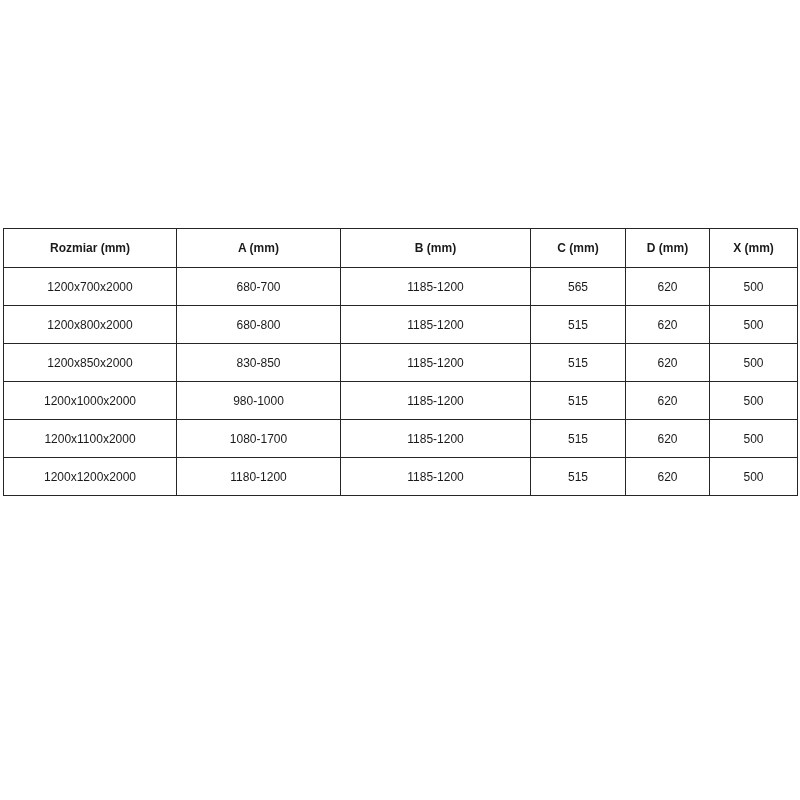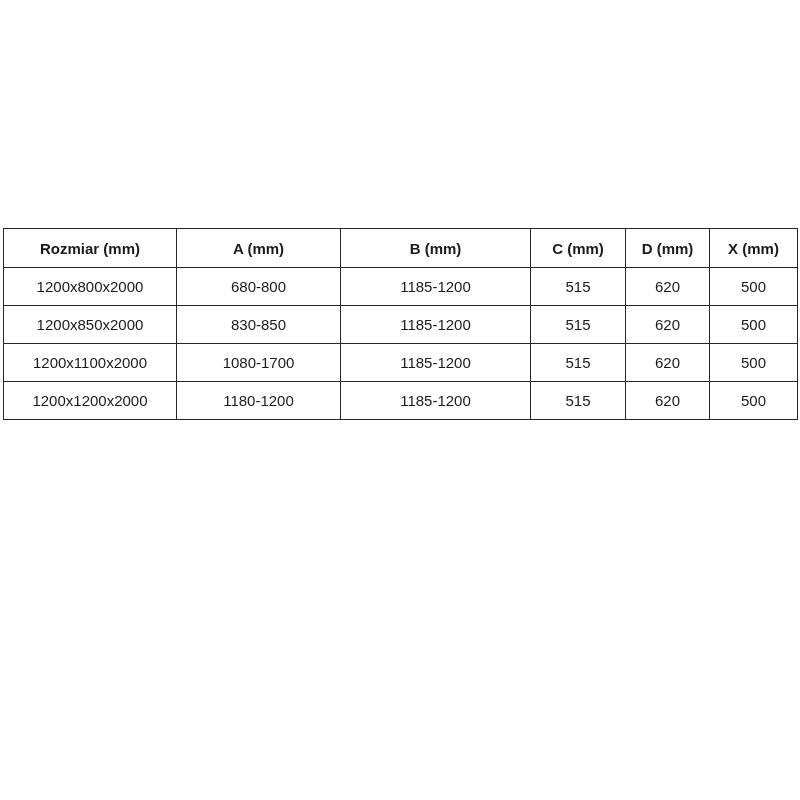--- a/index.html
+++ b/index.html
@@ -24,21 +24,21 @@
     width: 100%;
     border-collapse: collapse;
     table-layout: fixed;
   }
   table.spec-table th,
   table.spec-table td {
     border: 1.5px solid #262626;
     text-align: center;
     vertical-align: middle;
     padding: 0;
-    font-size: 15px;
+    font-size: 12px;
     line-height: 1;
     height: 37px;
     overflow: hidden;
     white-space: nowrap;
   }
   table.spec-table th {
     font-weight: bold;
     height: 38px;
     background: #ffffff;
   }
@@ -67,30 +67,46 @@
         <th>Rozmiar (mm)</th>
         <th>A (mm)</th>
         <th>B (mm)</th>
         <th>C (mm)</th>
         <th>D (mm)</th>
         <th>X (mm)</th>
       </tr>
     </thead>
     <tbody>
         <tr>
+          <td>1200x700x2000</td>
+          <td>680-700</td>
+          <td>1185-1200</td>
+          <td>565</td>
+          <td>620</td>
+          <td>500</td>
+        </tr>
+        <tr>
           <td>1200x800x2000</td>
           <td>680-800</td>
           <td>1185-1200</td>
           <td>515</td>
           <td>620</td>
           <td>500</td>
         </tr>
         <tr>
           <td>1200x850x2000</td>
           <td>830-850</td>
+          <td>1185-1200</td>
+          <td>515</td>
+          <td>620</td>
+          <td>500</td>
+        </tr>
+        <tr>
+          <td>1200x1000x2000</td>
+          <td>980-1000</td>
           <td>1185-1200</td>
           <td>515</td>
           <td>620</td>
           <td>500</td>
         </tr>
         <tr>
           <td>1200x1100x2000</td>
           <td>1080-1700</td>
           <td>1185-1200</td>
           <td>515</td>

